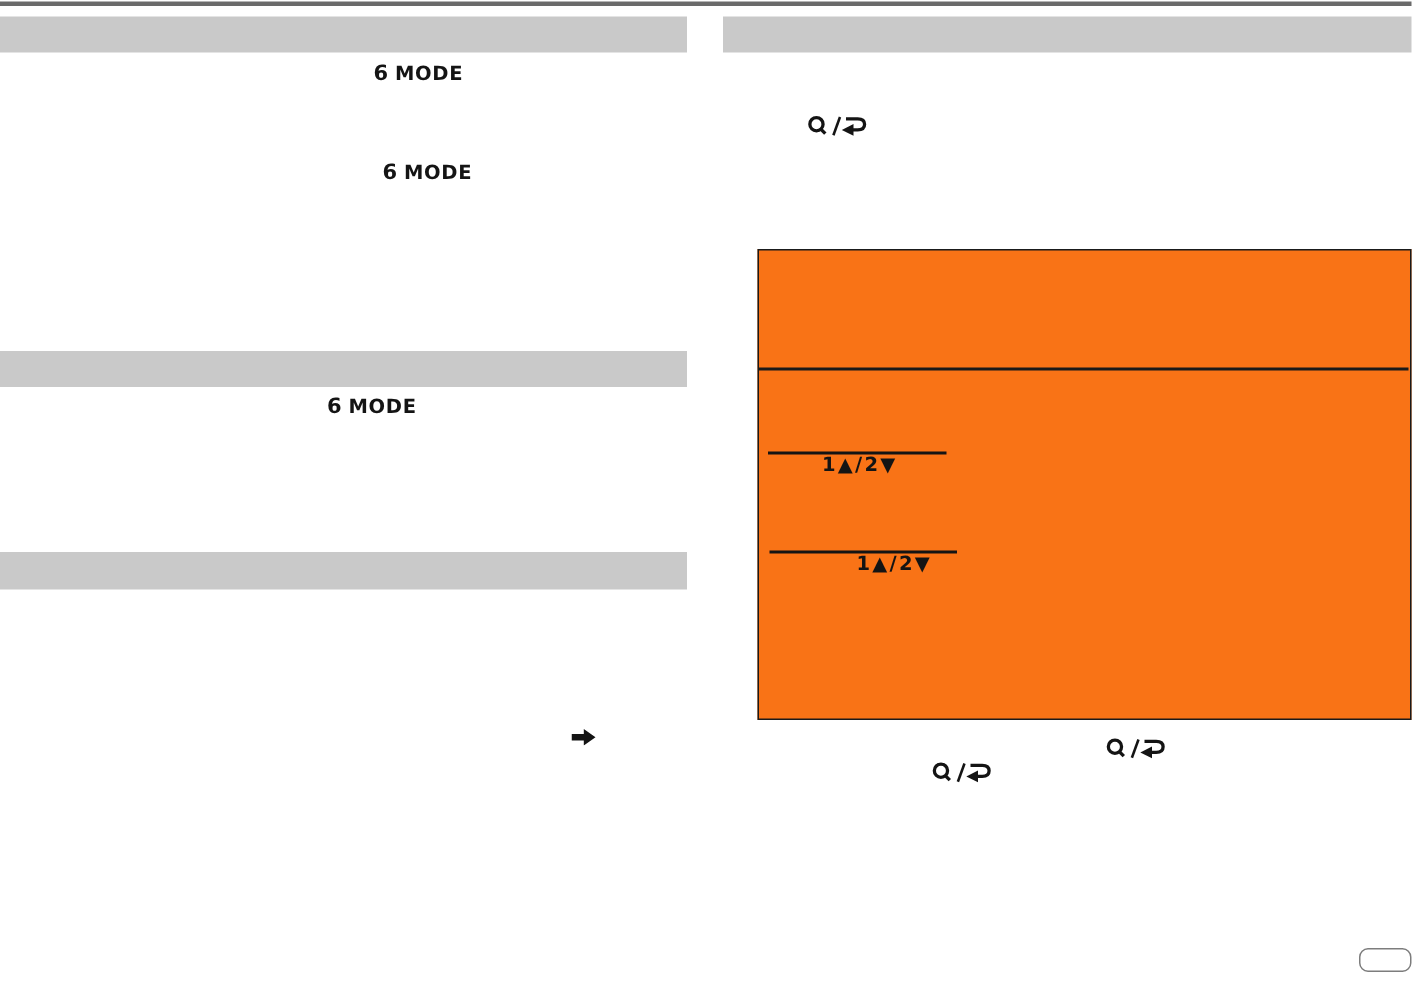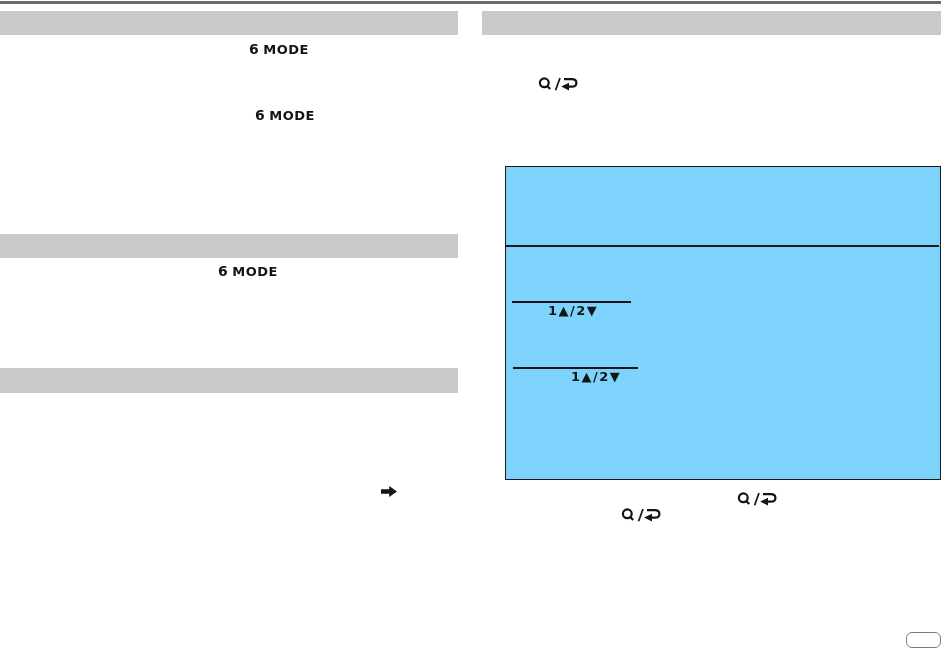--- a/index.html
+++ b/index.html
@@ -14,21 +14,21 @@
   .bar{background:var(--section-bar);}
   .bar-l1{left:0;top:11px;width:458px;height:24px;}
   .bar-r1{left:482px;top:11px;width:459px;height:24px;}
   .bar-l2{left:0;top:234px;width:458px;height:24px;}
   .bar-l3{left:0;top:368px;width:458px;height:25px;}
   .mode-label{color:var(--ink);font-weight:bold;font-size:13px;line-height:14px;letter-spacing:0.5px;white-space:nowrap;}
   .mode-label .digit{font-size:14px;font-weight:bold;margin-right:4px;}
   .mode1{left:249px;top:42px;}
   .mode2{left:255px;top:108px;}
   .mode3{left:218px;top:264px;}
-  .figure-box{left:505px;top:166px;width:436px;height:314px;border:1.5px solid var(--box-border);box-sizing:border-box;background:#7dd3fc;}
+  .figure-box{left:505px;top:166px;width:436px;height:314px;border:1.5px solid var(--box-border);box-sizing:border-box;background:#f97316;}
   .figure-divider{left:0;top:78px;width:433px;height:1.5px;background:var(--box-border);}
   .overline{height:1.5px;background:var(--ink);}
   .ov1{left:6px;top:134px;width:119px;}
   .ov2{left:7px;top:200px;width:125px;}
   .ctrl-label{color:var(--ink);font-weight:bold;font-size:13px;line-height:14px;letter-spacing:1.5px;white-space:nowrap;}
   .ctrl1{left:42px;top:137px;}
   .ctrl2{left:65px;top:203px;}
   .icon{display:block;}
   .mg1{left:538px;top:76px;}
   .mg2{left:737px;top:491px;}

